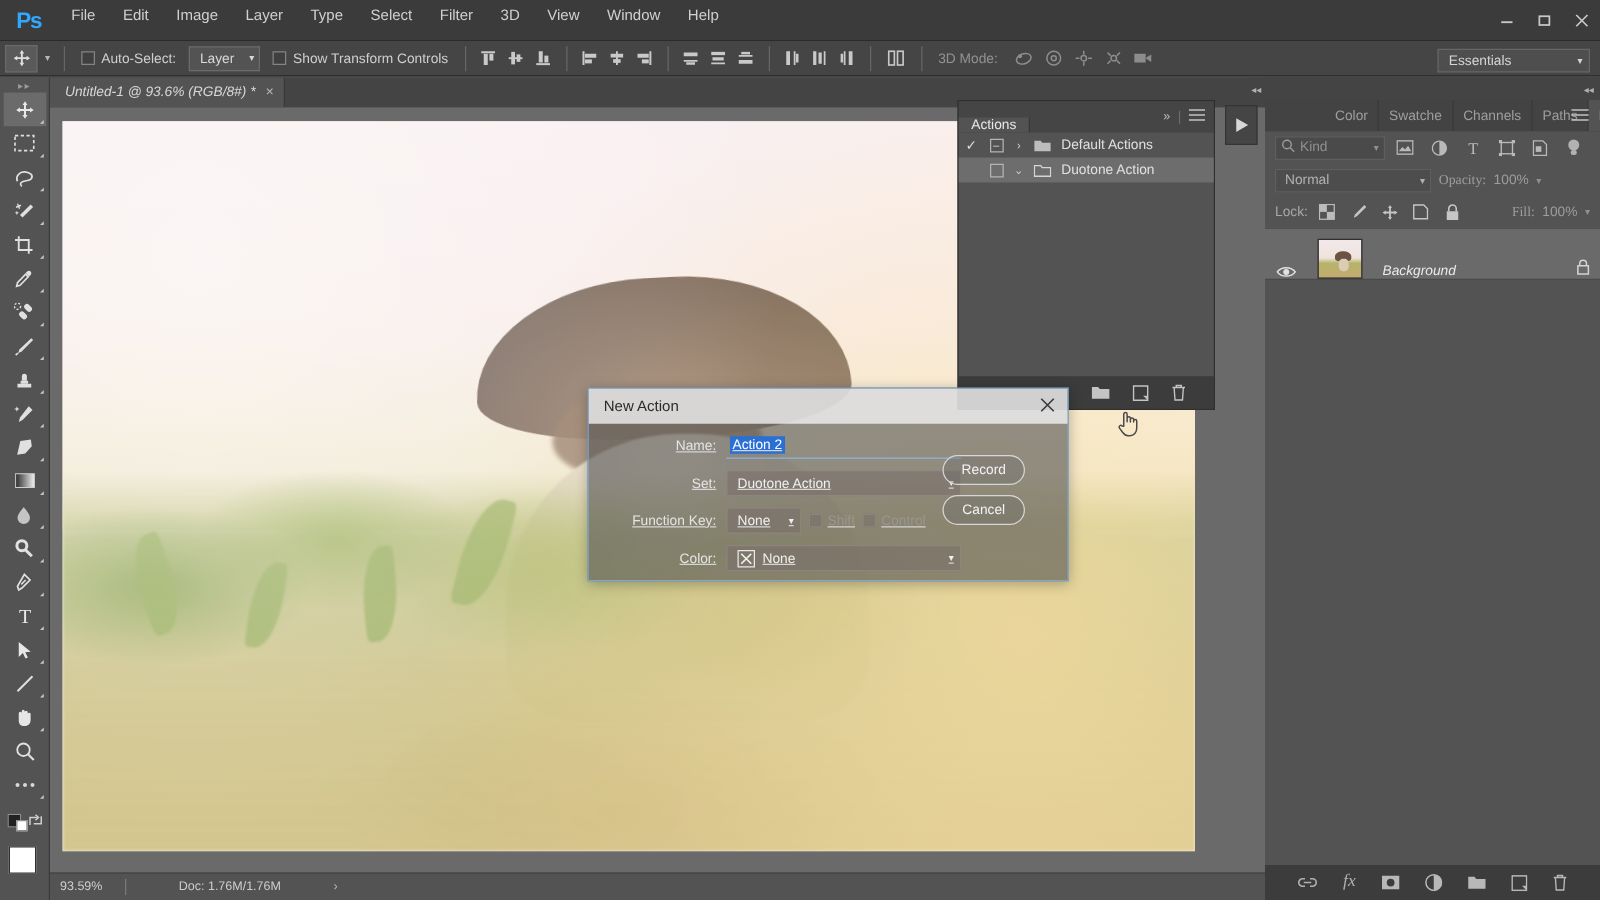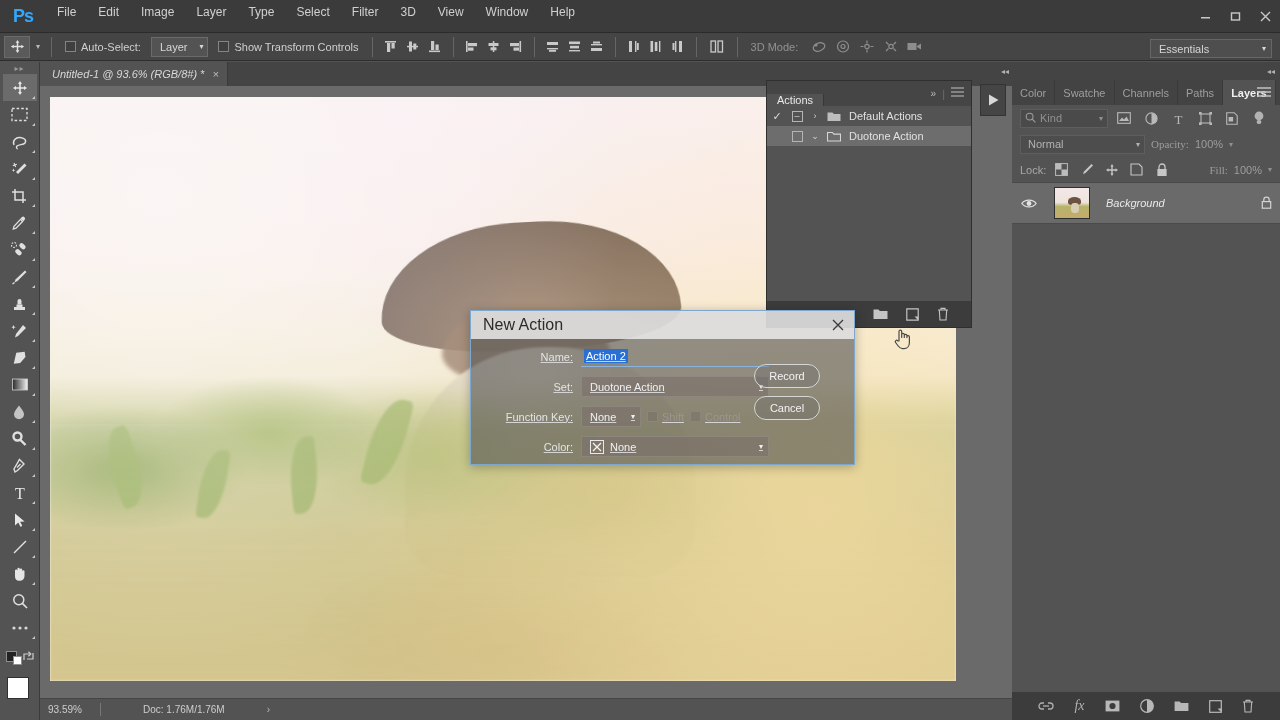--- a/index.html
+++ b/index.html
@@ -175,63 +175,63 @@
     display:flex; align-items:center; justify-content:flex-end; gap:18px; padding-right:22px;
   }
   .ftr-ico { color:#c6c6c6; display:flex;align-items:center;justify-content:center; }
   #play-btn {
     position:absolute; left:980px; top:84px; width:26px; height:32px; background:#454545;
     border:1px solid #343434; display:flex; align-items:center; justify-content:center;
   }
 
   #layers-dock { position:absolute; right:0; top:62px; width:268px; bottom:0; background:#3c3c3c; }
   #ld-grip { height:18px; background:#444; display:flex;align-items:center;justify-content:flex-end;padding-right:5px;color:#b0b0b0;font-size:8px;}
-  .ldtabs { height:25px; background:#434343; display:flex; align-items:stretch; position:relative; }
+  .ldtabs { height:25px; background:#434343; display:flex; align-items:stretch; position:relative;padding-left:48px; }
   .ldtab { padding:0 8px; display:flex;align-items:center; font-size:11px; color:#9e9e9e; border-right:1px solid #3a3a3a; }
   .ldtab.active { background:#535353; color:#f0f0f0; font-weight:bold; }
   .ldmenu { position:absolute; right:0; top:0; height:25px; display:flex;align-items:center;padding:0 9px;color:#c2c2c2;}
   #layers-body { background:#535353; position:absolute; left:0; right:0; top:43px; bottom:0; }
   .filter-row { height:26px; display:flex; align-items:center; padding:0 8px; gap:5px; }
   .kind-box {
     width:88px;height:19px;background:#4a4a4a;border:1px solid #5e5e5e;display:flex;align-items:center;
     gap:5px; padding:0 4px; color:#909090; font-size:11px; justify-content:space-between;
   }
   .fico { width:22px;height:19px;display:flex;align-items:center;justify-content:center;color:#b9b9b9; }
   .blend-row { height:26px; display:flex; align-items:center; padding:0 8px; gap:6px; }
   .blend-sel {
     width:125px;height:19px;background:#4d4d4d;border:1px solid #5e5e5e;display:flex;align-items:center;
     justify-content:space-between; padding:0 4px 0 7px; color:#b2b2b2; font-size:11px;
   }
   .op-label { color:#9d9d9d; font-size:11px;font-family:Liberation Serif, serif; }
   .op-val { color:#9d9d9d; font-size:11px; }
   .lock-row { height:25px; display:flex; align-items:center; padding:0 8px; gap:6px; color:#a8a8a8; font-size:11px; }
   .lock-ico { width:19px;height:19px;display:flex;align-items:center;justify-content:center;color:#bcbcbc; }
   .layer-row {
-    height:42px; background:#6a6a6a; display:flex; align-items:center; padding:0 8px; gap:16px;
+    height:42px; background:#6a6a6a; display:flex; align-items:flex-end; padding:0 8px; gap:16px;
     border-top:1px solid #4a4a4a; border-bottom:1px solid #4a4a4a;
   }
   .eye { width:18px; display:flex;align-items:center;justify-content:center;color:#e2e2e2; }
   .lthumb { width:36px;height:32px;border:1px solid #2f2f2f; overflow:hidden; position:relative; }
   .lname { flex:1; font-style:italic; font-size:11px; color:#eaeaea; }
   .llock { color:#d4d4d4; }
   .layers-footer {
     position:absolute; left:0; right:0; bottom:0; height:28px; background:#3c3c3c;
     display:flex; align-items:center; justify-content:center; gap:20px;
   }
   .lf-ico { color:#b8b8b8; display:flex; align-items:center; justify-content:center; }
 
   
   #dialog {
     position:absolute; left:470px; top:310px; width:385px; height:155px;
     border:1px solid #7ea7cd; background:rgba(84,84,84,0.62);
     box-shadow:0 2px 10px rgba(0,0,0,.28);
   }
   #dlg-title {
     height:28px; background:rgba(241,241,241,0.80); display:flex; align-items:center;
-    justify-content:space-between; padding:0 10px 0 12px; color:#2b2b2b; font-size:16px;
+    justify-content:space-between; padding:0 10px 0 12px; color:#2b2b2b; font-size:12px;
   }
   #dlg-close { color:#3a3a3a; font-size:15px; line-height:1; }
   #dlg-body { position:relative; height:127px; }
   .drow { display:flex; align-items:center; height:25px; margin-top:5px;text-decoration:underline; }
   .dlabel { width:110px; text-align:right; padding-right:8px; color:#e4e4e4; font-size:11px; }
   .dinput {
     width:188px; height:20px; border:none; border-bottom:1px solid #8ab4dd;
     background:transparent; display:flex; align-items:center; padding-left:3px;
   }
   .selected-text { background:#2a6fd4; color:#fff; font-size:11px; padding:1px 2px; }

